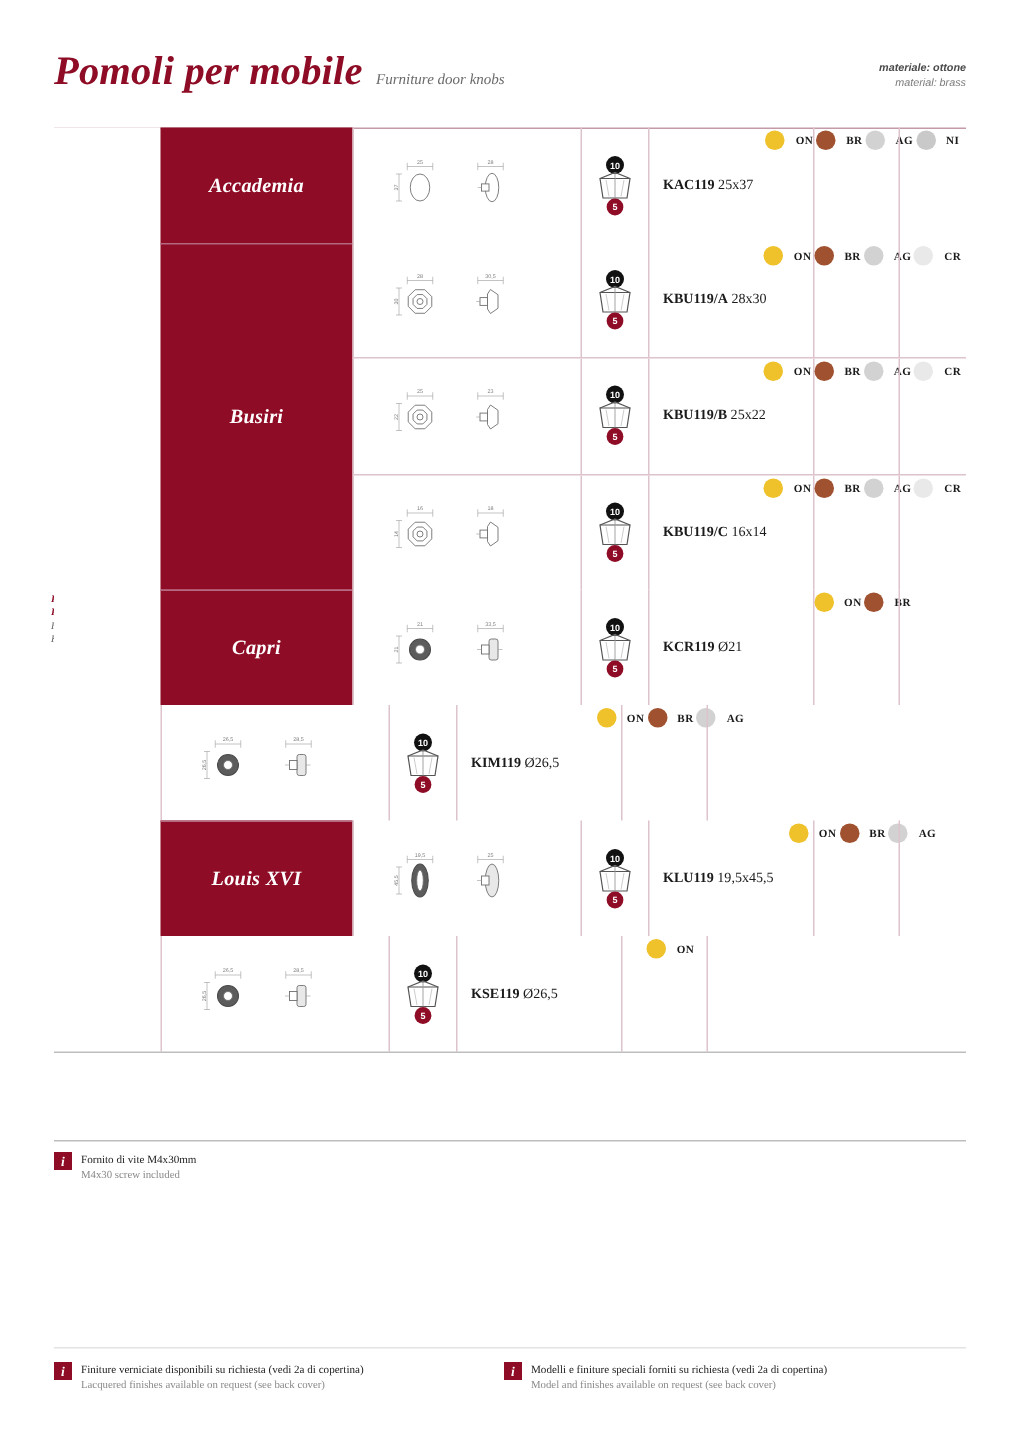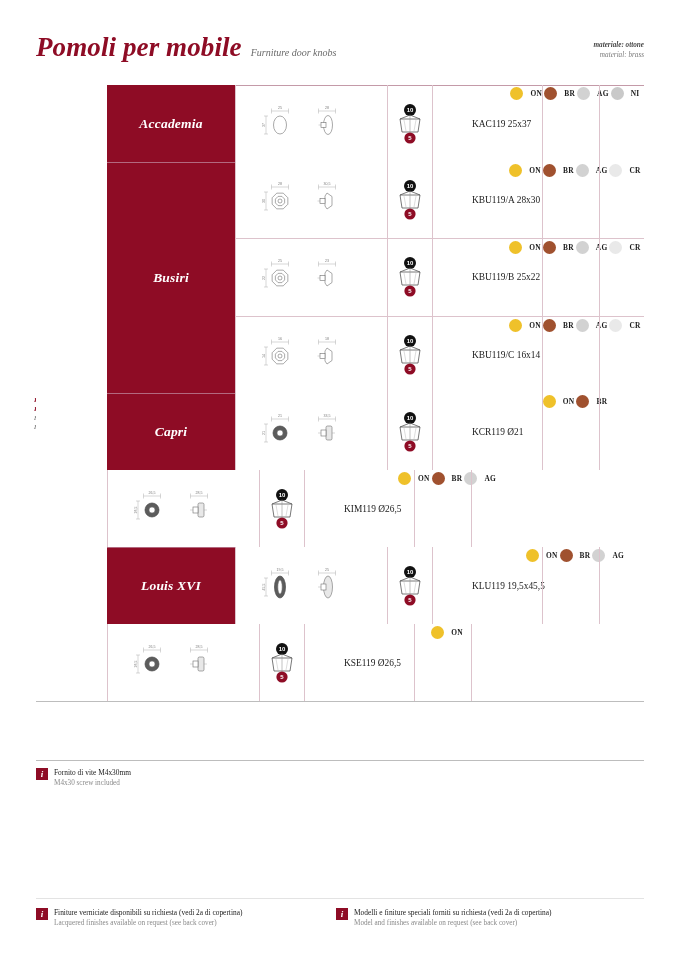--- a/index.html
+++ b/index.html
@@ -18,21 +18,21 @@
     font-style:italic;font-weight:700;
     font-size:27px;color:#8E0C25;letter-spacing:0.1px;
     line-height:1;
   }
   .subtitle{
     font-family:"Liberation Serif", serif;
     font-style:italic;font-size:10px;color:#6a6a6a;
   }
   .material{
     position:absolute;right:0;top:6px;text-align:right;
-    font-family:Liberation Serif, serif;font-style:italic;
+    font-family:Liberation Sans, sans-serif;font-style:italic;
     font-size:7.2px;color:#4a4a4a;line-height:1.45;font-weight:700;
   }
   .material .m2{font-weight:400;color:#7a7a7a;}
 
   
   .table{position:absolute;left:36px;top:85px;width:608px;}
   .rule-top{position:absolute;left:0;top:0;width:608px;height:1px;background:#c49aa8;}
 
   .row{position:relative;display:flex;box-sizing:border-box;}
   .row + .row .c-name{border-top:1px solid #b3697f;}
@@ -65,21 +65,21 @@
     border-left:1px solid #ddc3cc;
     display:flex;align-items:center;justify-content:center;
   }
   
   .c-code{
     width:110px;flex:0 0 110px;
     border-left:1px solid #ddc3cc;
     display:flex;align-items:center;padding-left:9px;
   }
   .code-txt{font-size:9.4px;color:#1b1b1b;white-space:nowrap;}
-  .code-txt b{font-weight:400;margin-left:30px;}
+  .code-txt b{font-weight:700;}
   .code-txt span{font-weight:400;}
 
   
   .c-fin{
     width:57px;flex:0 0 57px;
     border-left:1px solid #ddc3cc;
     display:flex;align-items:flex-start;
     justify-content:center;padding-left:8px;gap:2px;
   }
   .fin{display:flex;align-items:center;gap:7px;height:17px;}

